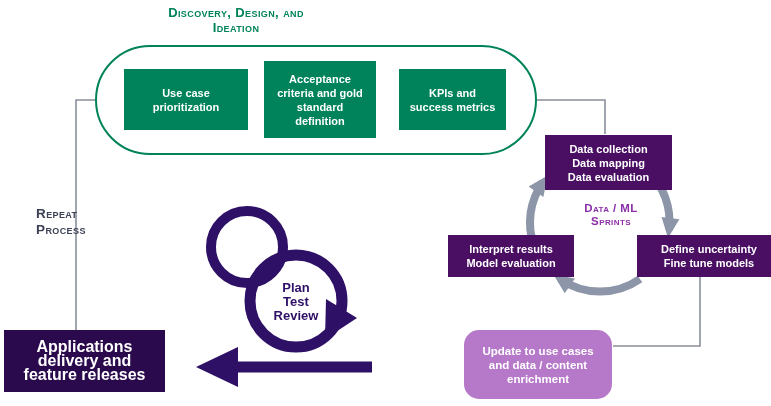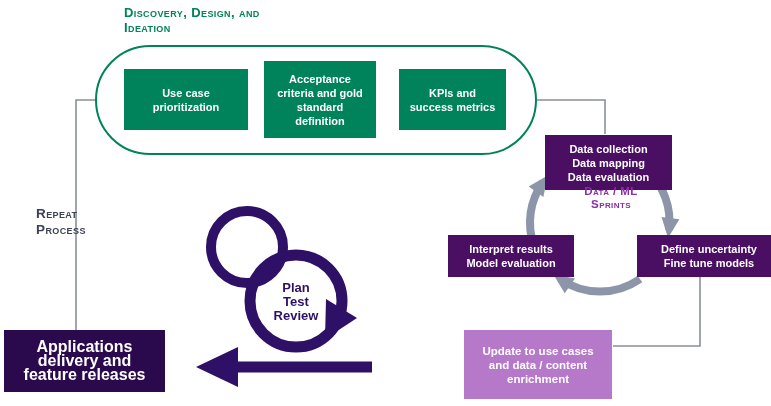--- a/index.html
+++ b/index.html
@@ -9,27 +9,27 @@
     --line-gray:#8A8F9B; --label-purple:#8B2FA8; --repeat-text:#3D4155;
   }
   body{ background:#fff; font-family:"Liberation Sans", sans-serif; }
   .canvas{ position:relative; width:771px; height:406px; background:#fff; overflow:hidden; }
   .layer{ position:absolute; left:0; top:0; pointer-events:none; }
   .box{ position:absolute; display:flex; flex-direction:column; justify-content:center;
         color:#fff; font-weight:bold; font-size:11px; line-height:14px; padding:6px 9px; z-index:3;text-align:center; }
   .green{ background:var(--green); }
   .purple{ background:var(--dark-purple); }
   .darkest{ background:var(--darkest-purple); }
-  .pink{ background:var(--pink-purple); }
+  .pink{ background:var(--pink-purple);border-radius:15px; }
   .stadium{ position:absolute; left:95px; top:45px; width:442px; height:110px;
             border:2.5px solid var(--green); border-radius:55px; z-index:2; }
   .smallcaps{ font-variant:small-caps; letter-spacing:.4px; }
-  .title{ position:absolute; left:124px; top:5px; width:200px; 
+  .title{ position:absolute; left:136px; top:5px; width:200px; text-align:center;
           color:var(--green); font-weight:bold; font-size:13px; line-height:15px; z-index:3; }
-  .center-label{ position:absolute; left:556px; top:185px; width:110px; text-align:center;
+  .center-label{ position:absolute; left:556px; top:202px; width:110px; text-align:center;
           color:var(--label-purple); font-weight:bold; font-size:11.5px; line-height:13px; z-index:3; }
   .repeat{ position:absolute; left:36px; top:206px; width:84px; color:var(--repeat-text);
           font-weight:600; font-size:13.5px; line-height:16px; z-index:3; }
   .loop-text{ position:absolute; left:268px; top:281px; width:56px; text-align:center;
           color:var(--loop-purple); font-weight:bold; font-size:13px; line-height:14px; z-index:4; }
   .blk{ display:block; }
   .conn{ fill:none; stroke:var(--line-gray); stroke-width:1.6; }
   .cyc{ fill:none; stroke:var(--cycle-gray); stroke-width:8; }
   .gfill{ fill:var(--cycle-gray); }
   .loop{ fill:none; stroke:var(--loop-purple); }

